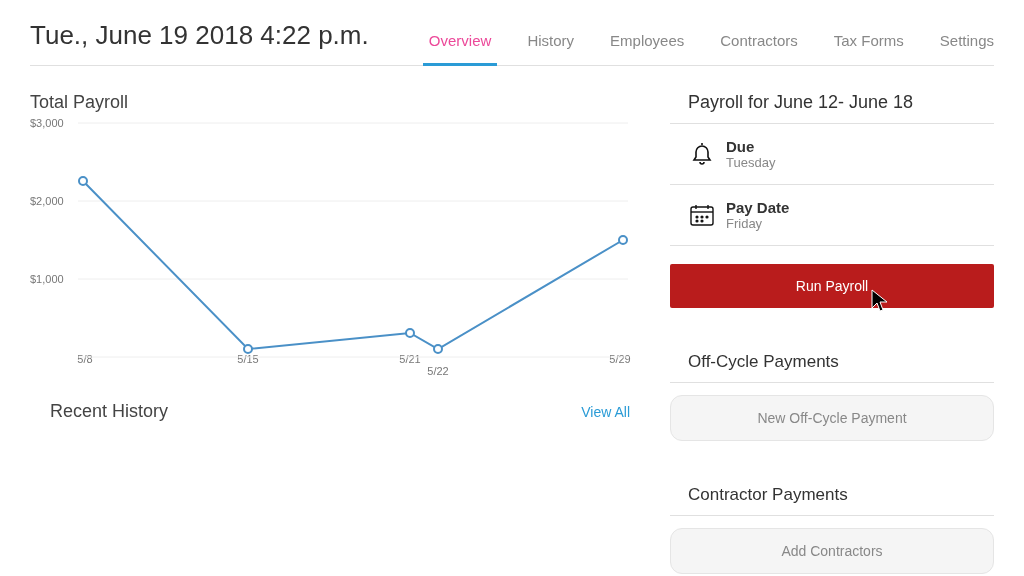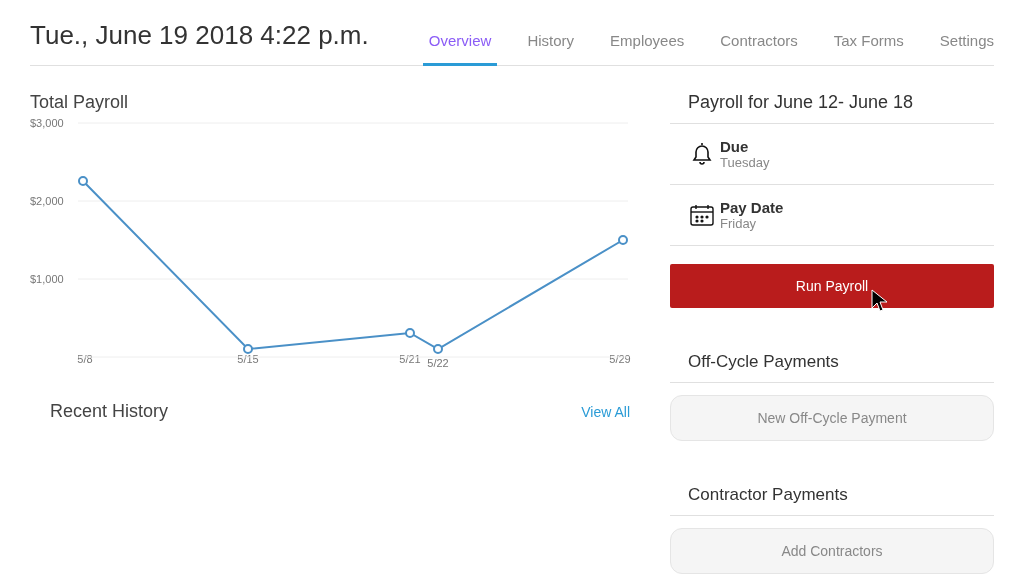--- a/index.html
+++ b/index.html
@@ -2,39 +2,39 @@
 <html><head>
 <meta charset="utf-8">
 <style>
   * { box-sizing: border-box; margin: 0; padding: 0; }
   html, body { width: 1024px; height: 576px; font-family: -apple-system, BlinkMacSystemFont, "Segoe UI", Helvetica, Arial, sans-serif; color: #333; background: #fff; }
   .page { padding: 20px 30px; }
   .header { display: flex; justify-content: space-between; align-items: flex-end; border-bottom: 1px solid #e0e0e0; padding-bottom: 0; }
   .datetime { font-size: 26px; font-weight: 400; color: #333; padding-bottom: 14px; }
   .tabs { display: flex; gap: 36px; }
   .tab { font-size: 15px; color: #888; padding-bottom: 16px; cursor: pointer; position: relative; }
-  .tab.active { color: #8b5cf6; font-weight: 500; }
+  .tab.active { color: #ec4899; font-weight: 500; }
   .tab.active::after { content: ""; position: absolute; left: -6px; right: -6px; bottom: -1px; height: 3px; background: #2a9bd6; }
   .main { display: flex; gap: 40px; margin-top: 26px; }
   .left { flex: 1 1 auto; width: 600px; }
   .right { width: 340px; }
   .chart-title { font-size: 18px; font-weight: 400; color: #444; margin-bottom: 4px; }
   .chart-wrap { position: relative; width: 600px; height: 260px; }
   .ylabel { position: absolute; font-size: 11px; color: #777; left: 0; transform: translateY(-50%); }
   .xlabel { position: absolute; font-size: 11px; color: #777; bottom: -2px; transform: translateX(-50%); }
   svg.chart { position: absolute; left: 48px; top: 0; width: 550px; height: 240px; overflow: visible; }
   .gridline { stroke: #eee; stroke-width: 1; }
   .series { fill: none; stroke: #4a90c7; stroke-width: 2; }
   .dot { fill: #fff; stroke: #4a90c7; stroke-width: 2; }
   .section-row { display: flex; justify-content: space-between; align-items: center; margin-top: 24px; }
   .section-title { font-size: 18px; font-weight: 400; color: #444; padding-left: 20px; }
   .link { color: #2a9bd6; font-size: 14px; cursor: pointer; }
   .panel-title { font-size: 18px; font-weight: 400; color: #333; margin-bottom: 10px; padding-left: 18px; }
   .panel-sep { border: none; border-top: 1px solid #e0e0e0; }
-  .info-row { display: flex; align-items: center; gap: 4px; padding: 14px 18px; border-bottom: 1px solid #e0e0e0; }
+  .info-row { display: flex; align-items: center; gap: 10px; padding: 14px 18px; border-bottom: 1px solid #e0e0e0; }
   .info-row .labels { display: flex; flex-direction: column; }
   .info-row .big { font-size: 15px; font-weight: 600; color: #333; }
   .info-row .small { font-size: 13px; color: #888; }
   .btn-primary { display: block; width: 100%; background: #b91c1c; color: #fff; border: none; font-size: 14px; padding: 14px 0; margin-top: 18px; cursor: pointer; border-radius: 2px; }
   .btn-secondary { display: block; width: 100%; background: #f5f5f5; color: #888; border: 1px solid #e5e5e5; font-size: 14px; padding: 14px 0; margin-top: 12px; cursor: pointer; border-radius: 12px; }
   .sub-title { font-size: 17px; font-weight: 400; color: #333; margin-top: 44px; margin-bottom: 10px; padding-left: 18px; }
   .icon { width: 28px; height: 28px; display: flex; align-items: center; justify-content: center; }
   .cursor { position: absolute; pointer-events: none; }
 </style>
 </head>
@@ -57,21 +57,21 @@
     <div class="left">
       <div class="chart-title">Total Payroll</div>
       <div class="chart-wrap">
         <div class="ylabel" style="top:6px">$3,000</div>
         <div class="ylabel" style="top:84px">$2,000</div>
         <div class="ylabel" style="top:162px">$1,000</div>
 
         <div class="xlabel" style="left:55px;bottom:12px">5/8</div>
         <div class="xlabel" style="left:218px;bottom:12px">5/15</div>
         <div class="xlabel" style="left:380px;bottom:12px">5/21</div>
-        <div class="xlabel" style="left:408px;bottom:8px">5/22</div>
+        <div class="xlabel" style="left:408px;bottom:0">5/22</div>
         <div class="xlabel" style="left:590px;bottom:12px">5/29</div>
 
         <svg class="chart" viewBox="0 0 550 240">
           <line class="gridline" x1="0" y1="6" x2="550" y2="6"></line>
           <line class="gridline" x1="0" y1="84" x2="550" y2="84"></line>
           <line class="gridline" x1="0" y1="162" x2="550" y2="162"></line>
           <line class="gridline" x1="0" y1="240" x2="550" y2="240"></line>
           <polyline class="series" points="5,64 170,232 332,216 360,232 545,123"></polyline>
           <circle class="dot" cx="5" cy="64" r="4"></circle>
           <circle class="dot" cx="170" cy="232" r="4"></circle>

